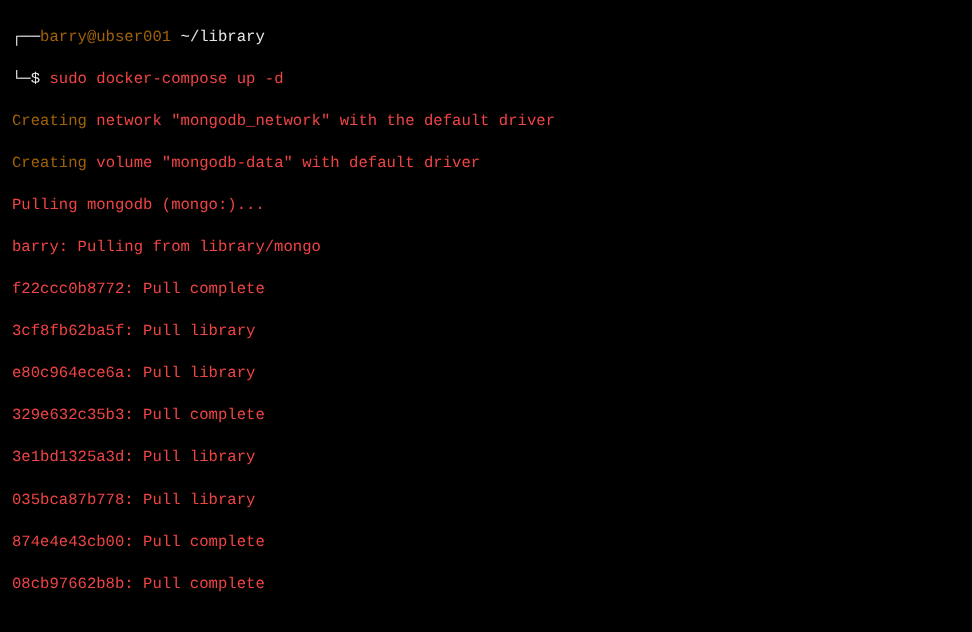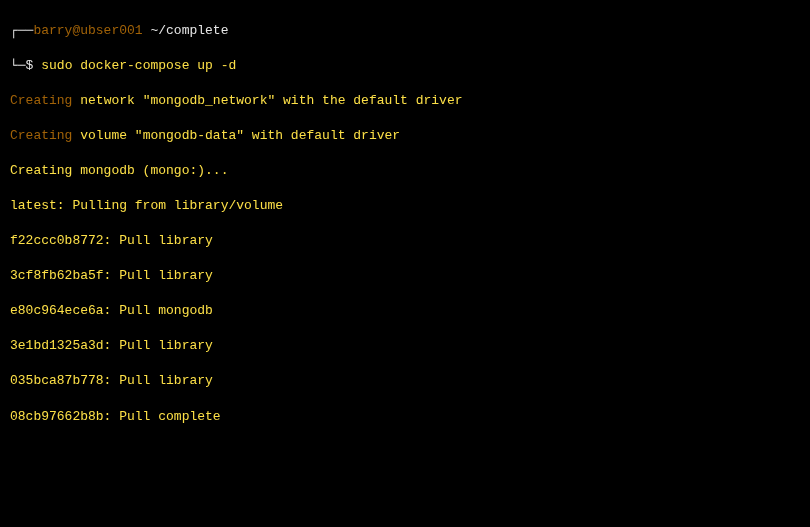--- a/index.html
+++ b/index.html
@@ -1,35 +1,37 @@
 <!DOCTYPE html>
 <html><head>
 <meta charset="utf-8">
 <style>
   html,body{margin:0;padding:0;background:#000;color:#ccc;font-family:Consolas,'Courier New',monospace;font-size:13px;line-height:1.35;width:810px;height:527px;overflow:hidden}
   .term{padding:4px 6px 6px 10px;white-space:pre}
   .cyan{color:#a16207}
   .white{color:#e6e6e6}
-  .grey{color:#fde047}
+  .grey{color:#ef4444}
   .line{display:block}
 </style>
 </head>
 <body>
 <div class="term">
-<span class="line"><span class="white">┌──</span><span class="cyan">barry@ubser001</span><span class="white"> </span><span class="white">~/complete</span></span>
+<span class="line"><span class="white">┌──</span><span class="cyan">barry@ubser001</span><span class="white"> </span><span class="white">~/library</span></span>
 <span class="line"><span class="white">└─</span><span class="white">$</span><span class="white"> </span><span class="grey">sudo docker-compose up -d</span></span>
 <span class="line"><span class="cyan">Creating</span><span class="grey"> </span><span class="grey">network "mongodb_network" with the default driver</span></span>
 <span class="line"><span class="cyan">Creating</span><span class="grey"> </span><span class="grey">volume "mongodb-data" with default driver</span></span>
-<span class="line"><span class="grey">Creating mongodb (mongo:)...</span></span>
-<span class="line"><span class="grey">latest: Pulling from library/volume</span></span>
-<span class="line"><span class="grey">f22ccc0b8772: Pull library</span></span>
+<span class="line"><span class="grey">Pulling mongodb (mongo:)...</span></span>
+<span class="line"><span class="grey">barry: Pulling from library/mongo</span></span>
+<span class="line"><span class="grey">f22ccc0b8772: Pull complete</span></span>
 <span class="line"><span class="grey">3cf8fb62ba5f: Pull library</span></span>
-<span class="line"><span class="grey">e80c964ece6a: Pull mongodb</span></span>
+<span class="line"><span class="grey">e80c964ece6a: Pull library</span></span>
+<span class="line"><span class="grey">329e632c35b3: Pull complete</span></span>
 <span class="line"><span class="grey">3e1bd1325a3d: Pull library</span></span>
 <span class="line"><span class="grey">035bca87b778: Pull library</span></span>
+<span class="line"><span class="grey">874e4e43cb00: Pull complete</span></span>
 <span class="line"><span class="grey">08cb97662b8b: Pull complete</span></span>
 
 
 
 
 
 
 
 
 

